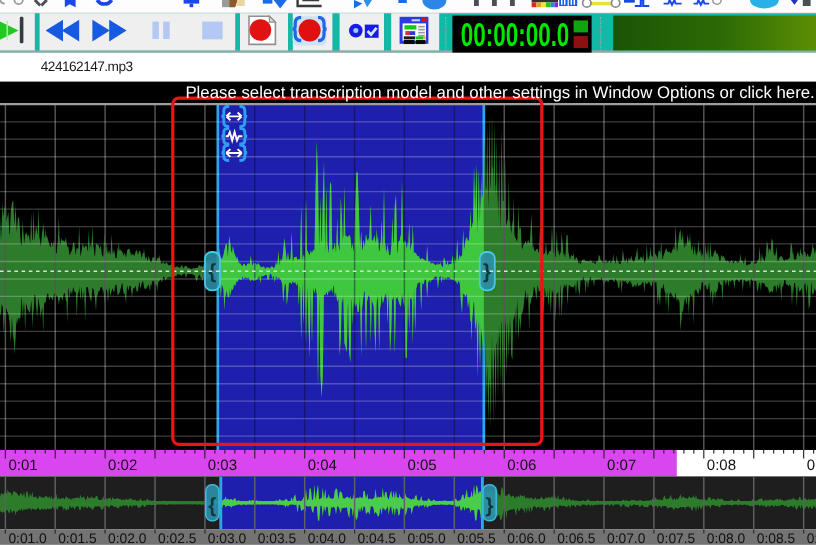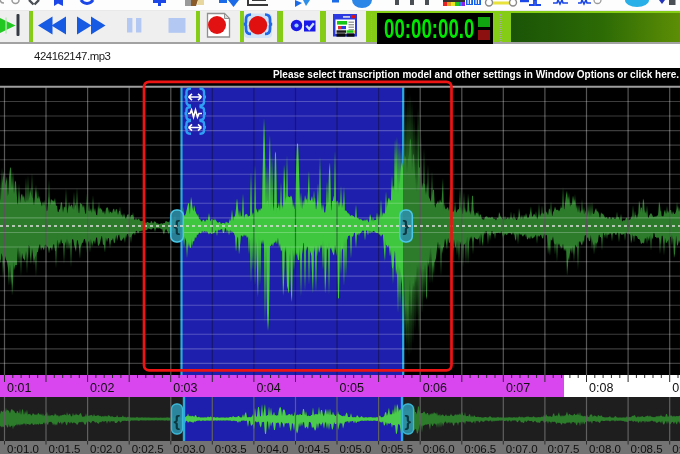--- a/index.html
+++ b/index.html
@@ -1,23 +1,23 @@
 <!DOCTYPE html>
 <html><head><meta charset="utf-8"><style>
 html,body{margin:0;padding:0;width:680px;height:454px;overflow:hidden;background:#fff;
 font-family:"Liberation Sans",sans-serif;}
 #stage{position:absolute;left:0;top:0;width:680px;height:454px;}
 .abs{position:absolute;}
 #topstrip{left:0;top:0;width:680px;height:10px;background:#fdfdfd;border-bottom:1px solid #e9e9e9;}
-#toolbar{left:0;top:11px;width:680px;height:31px;background:#84cc16;border-bottom:2px solid #a2a2a2;}
+#toolbar{left:0;top:11px;width:680px;height:31px;background:#14b8a6;border-bottom:2px solid #a2a2a2;}
 .panel{position:absolute;top:0;height:31px;background:#f0efef;}
 #filebar{left:0;top:44px;width:680px;height:24px;background:#fff;color:#1c1c1c;font-size:11.4px;letter-spacing:-0.45px;}
 #filebar span{position:absolute;left:0px;top:6px;padding-left:34px;}
 #main{left:0;top:68px;width:680px;height:307px;background:#000;}
-#banner{position:absolute;right:1px;top:1px;color:#fff;font-size:10px;font-weight:bold;}
+#banner{position:absolute;right:1px;top:1px;color:#fff;font-size:14px;}
 #ruler1{left:0;top:375px;width:564px;height:22px;background:#d946ef;}
 #overview{left:0;top:397px;width:680px;height:44px;background:#1e1e1e;}
 #ruler2{left:0;top:441px;width:680px;height:13px;background:#737373;}
 #clock{left:377px;top:2px;width:116px;height:31px;background:#000;}
 #digits{position:absolute;left:7px;top:0px;color:#00e800;font-family:"Liberation Sans",sans-serif;
 font-weight:bold;font-size:27.5px;letter-spacing:0px;transform:scaleX(0.68);transform-origin:0 50%;white-space:pre;}
 #meter{left:510.5px;top:1.5px;width:169.5px;height:29px;background:linear-gradient(to right,#1a5407,#2d6b05 55%,#5d8e05);}
 .dotsep{position:absolute;top:3px;height:28px;width:0;border-left:1.5px dotted #a8a8a8;}
 </style></head><body>
 <div id="stage">

